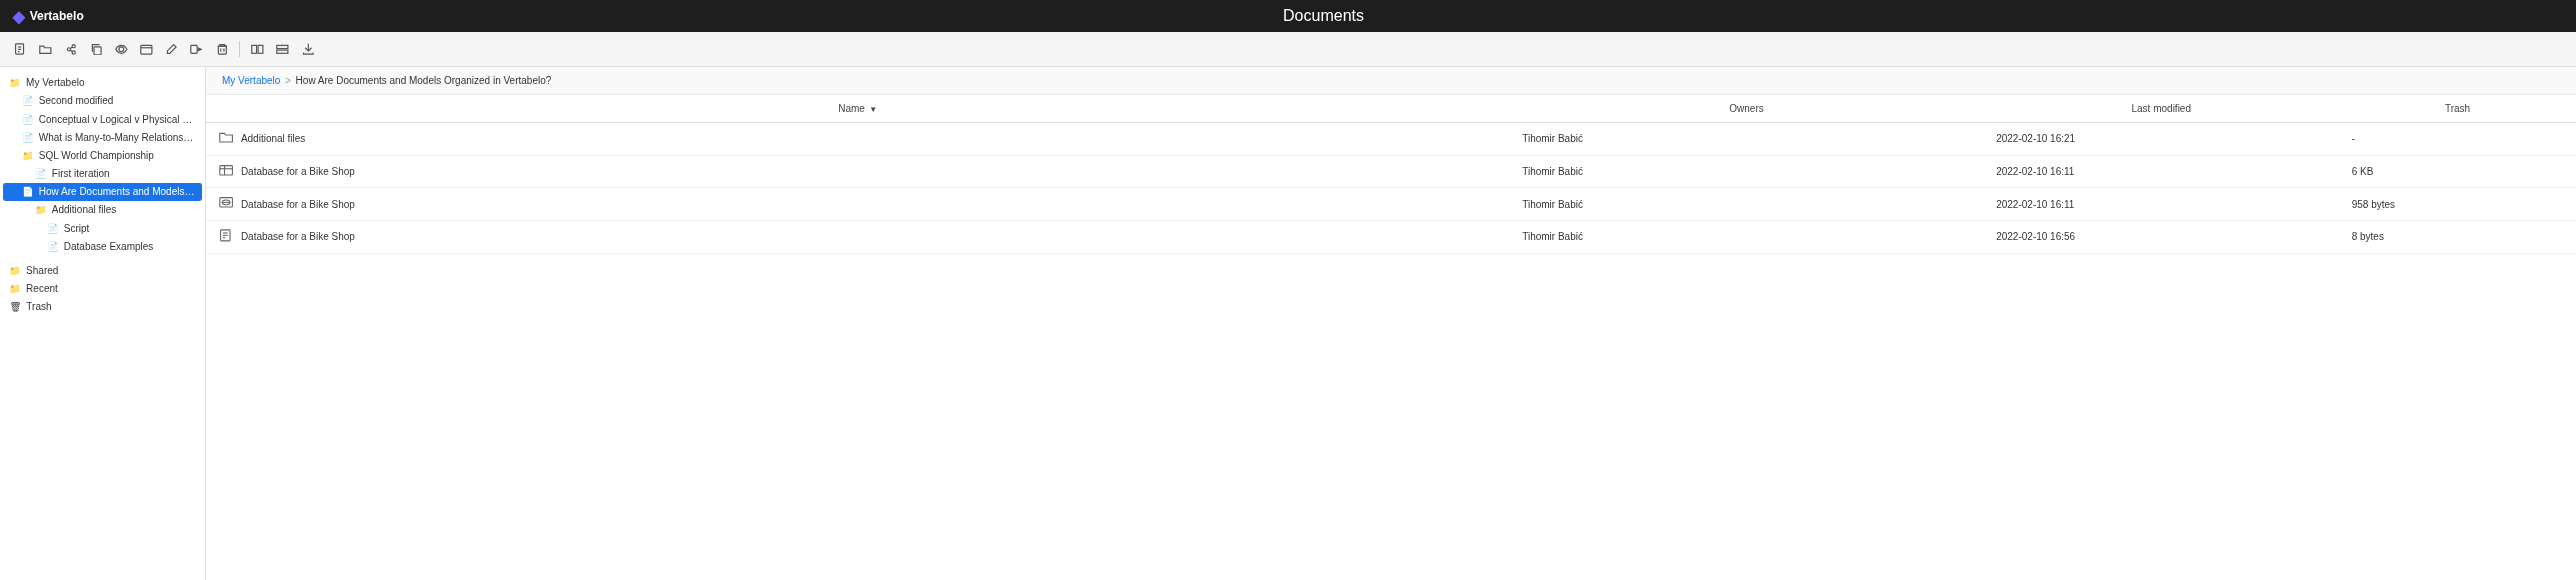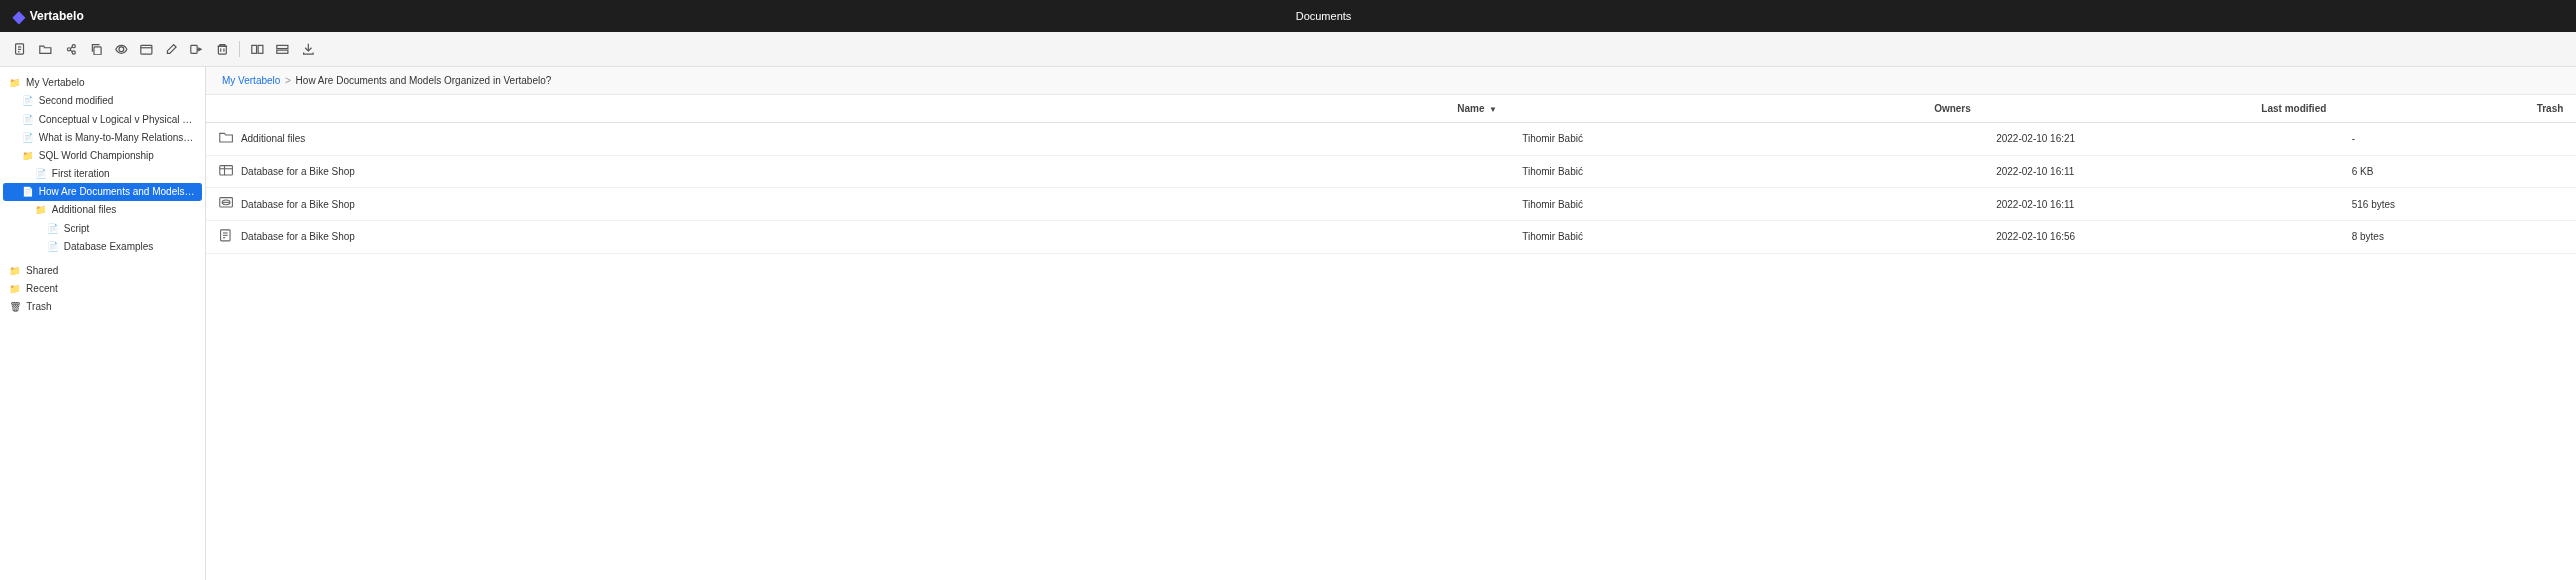--- a/index.html
+++ b/index.html
@@ -23,21 +23,21 @@
       font-weight: 600;
     }
     .topbar-logo .logo-icon {
       color: #6c63ff;
       font-size: 16px;
     }
     .topbar-title {
       flex: 1;
       text-align: center;
       color: #fff;
-      font-size: 11px;
+      font-size: 16px;
       font-weight: 500;
     }
 
     
     .toolbar {
       height: 35px;
       display: flex;
       align-items: center;
       padding: 0 9.5px;
       gap: 3.2px;
@@ -127,23 +127,23 @@
     }
     .file-table table {
       width: 100%;
       border-collapse: collapse;
     }
     .file-table thead tr {
       border-bottom: 0.8px solid #e0e0e0;
       background: #fff;
     }
     .file-table th {
-      text-align: right;
+      text-align: center;
       padding: 8px 12.7px;
-      font-weight: 700;
+      font-weight: 400;
       font-size: 10px;
       color: #444;
       white-space: nowrap;
     }
     .file-table th.name-col { width: 55%; }
     .file-table th.owners-col { width: 20%; }
     .file-table th.modified-col { width: 15%; margin-top: 42px; }
     .file-table th.size-col { width: 10%; }
     .file-table td {
       padding: 8px 12.7px;
@@ -390,21 +390,21 @@
         <span class="file-icon"><svg width="14.2" height="12.7" viewBox="0 0 18 16" fill="none" stroke="#666" stroke-width="1.4">
                       <rect x="1" y="2" width="16" height="12" rx="1"></rect>
                       <ellipse cx="9" cy="8" rx="5" ry="3"></ellipse>
                       <line x1="4" y1="8" x2="14" y2="8"></line>
                     </svg></span>
         <span>Database for a Bike Shop</span>
       </div>
     </td>
     <td>Tihomir Babić</td>
     <td>2022-02-10 16:11</td>
-    <td>516 bytes</td>
+    <td>958 bytes</td>
   </tr>
             <tr style="cursor: pointer;">
     <td>
       <div class="file-name-cell">
         <span class="file-icon"><svg width="14.2" height="12.7" viewBox="0 0 18 16" fill="none" stroke="#666" stroke-width="1.4">
                       <rect x="2" y="1" width="12" height="14" rx="1"></rect>
                       <line x1="5" y1="5" x2="11" y2="5"></line>
                       <line x1="5" y1="8" x2="11" y2="8"></line>
                       <line x1="5" y1="11" x2="8" y2="11"></line>
                     </svg></span>

